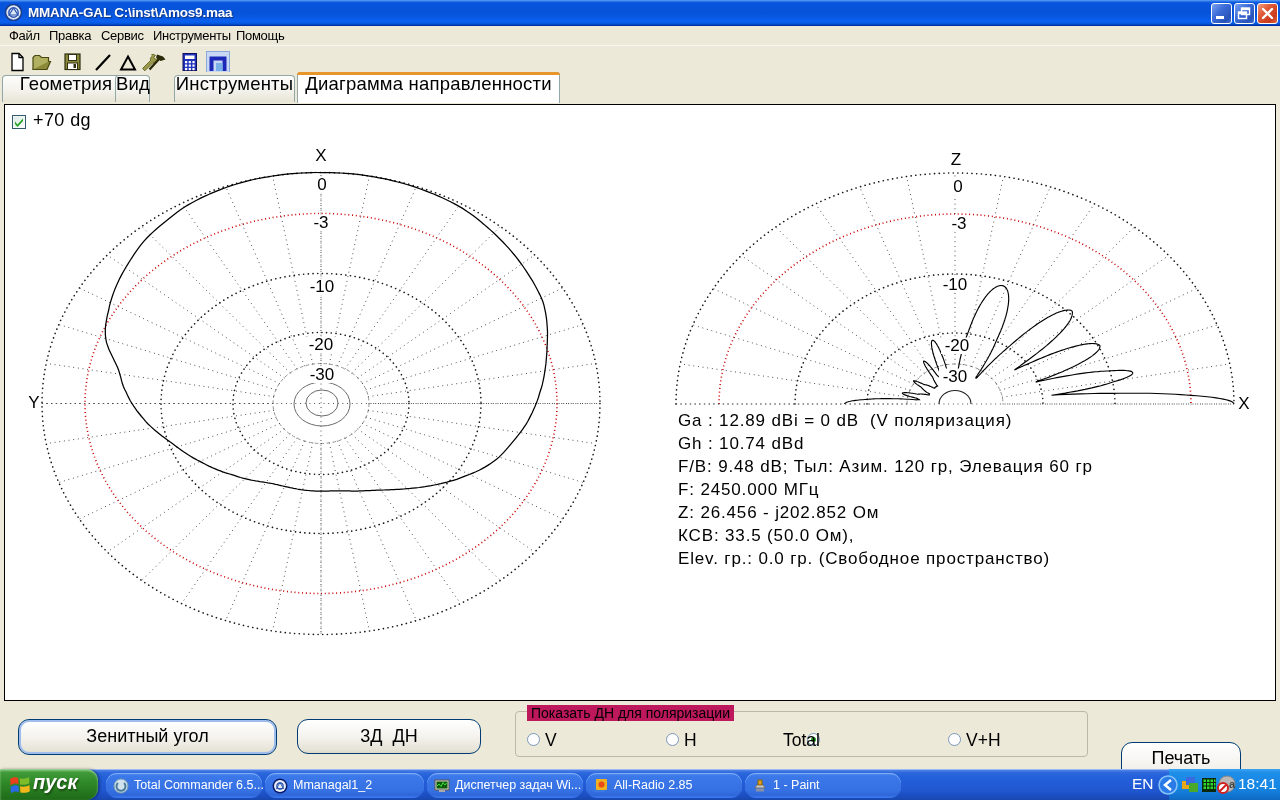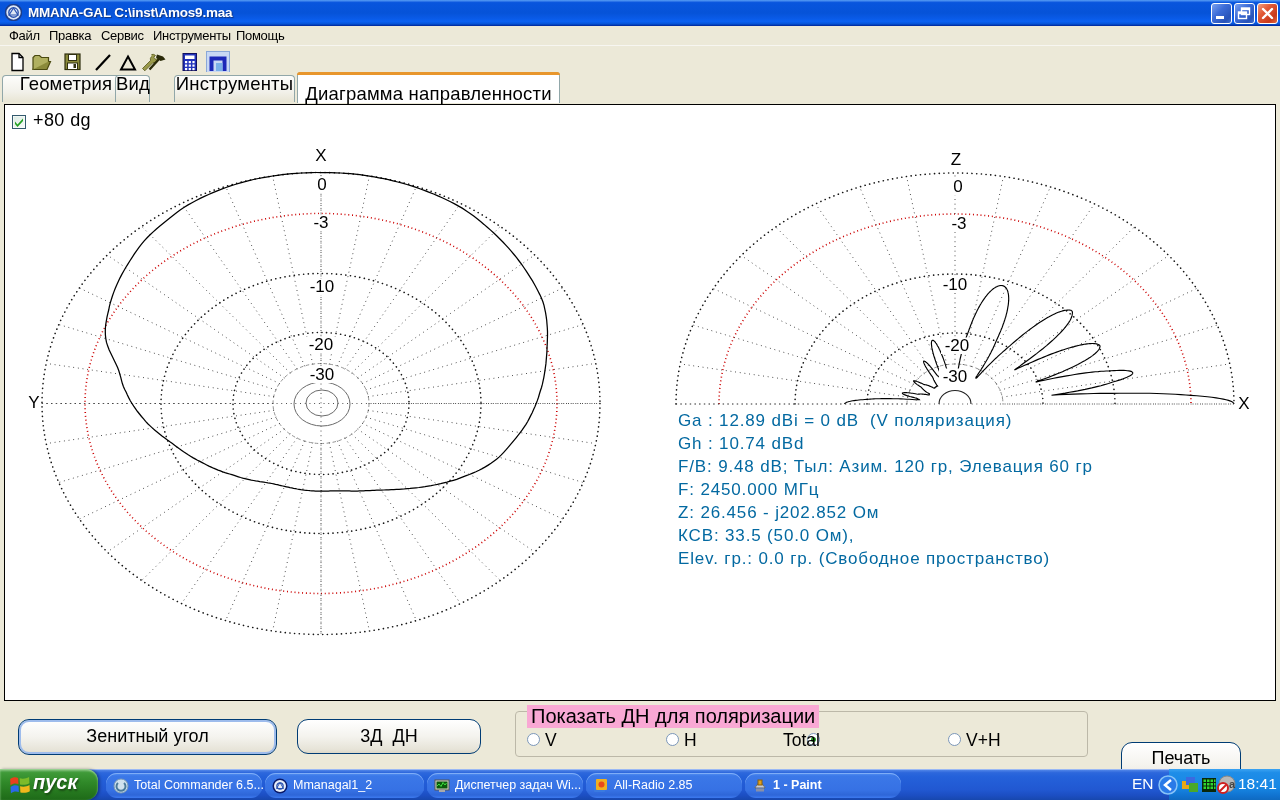--- a/index.html
+++ b/index.html
@@ -14,34 +14,34 @@
 background:linear-gradient(135deg,#7ba1ef 0%,#3c6cd8 40%,#2853b8 80%,#3f6fd0 100%);
 color:#fff;text-align:center;}
 #btn-close{background:linear-gradient(135deg,#f0a080 0%,#e25b38 35%,#c93a1b 75%,#e06a43 100%);}
 #menubar{left:0;top:26px;width:1280px;height:19px;background:#ECE9D8;font-size:13px;color:#000;letter-spacing:-0.3px;}
 .mitem{position:absolute;top:2px;}
 #toolbar{left:0;top:45px;width:1280px;height:30px;background:#ECE9D8;border-top:1px solid #f7f6f1;}
 #tabrow{left:0;top:72px;width:1280px;height:30px;background:#ECE9D8;}
 .tab{position:absolute;top:3px;height:27px;background:linear-gradient(to bottom,#fdfdfb 0%,#f2f1ea 60%,#e8e5d4 100%);
 border:1px solid #91a7a9;border-bottom:none;border-radius:4px 4px 0 0;
 font-size:18.5px;text-align:center;color:#000;padding-top:0px;line-height:16px;letter-spacing:0.2px;}
-#tab4{top:0px;height:31px;background:#fff;border:1px solid #91a7a9;border-bottom:none;border-radius:4px 4px 0 0;padding-top:13px;line-height:16px;z-index:5;}
+#tab4{top:0px;height:31px;background:#fff;border:1px solid #91a7a9;border-bottom:none;border-radius:4px 4px 0 0;padding-top:3px;line-height:16px;z-index:5;}
 #tab4::before{content:"";position:absolute;left:-1px;top:-1px;right:-1px;height:2.5px;background:#e8962c;border-radius:4px 4px 0 0;}
 #tabpage{left:0;top:102px;width:1280px;height:666px;background:#ECE9D8;}
 #whitepanel{left:4px;top:2px;width:1272px;height:597px;background:#fff;border:1px solid #000;}
 #chklabel{left:33px;top:8px;font-size:18px;letter-spacing:0.4px;color:#000;}
-#info{left:674px;top:306px;font-size:17px;letter-spacing:0.85px;color:#0369a1;line-height:23px;white-space:pre;}
+#info{left:674px;top:306px;font-size:17px;letter-spacing:0.85px;color:#000000;line-height:23px;white-space:pre;}
 .button{position:absolute;border:1px solid #003c74;border-radius:11px;
 background:linear-gradient(to bottom,#ffffff 0%,#f4f3ee 50%,#e6e3d7 90%,#dcd8c8 100%);
 font-size:18px;color:#000;text-align:center;}
 #btnzen{left:18px;top:719px;width:259px;height:36px;box-shadow:inset 0 0 0 2px #9ebcec;line-height:33px;}
 #btn3d{left:297px;top:719px;width:184px;height:35px;line-height:32px;}
 #btnprint{left:1121px;top:742px;width:120px;height:46px;line-height:31px;}
 #groupbox{left:515px;top:711px;width:573px;height:46px;border:1px solid #bcb8a8;border-radius:4px;}
-#grouplabel{left:527px;top:705px;font-size:20px;background:#f9a8d4;padding:0 4px;}
+#grouplabel{left:527px;top:705px;font-size:14px;background:#be185d;padding:0 4px;}
 .radio{position:absolute;top:733px;width:13px;height:13px;border-radius:50%;background:#fff;border:1px solid #7a96b8;}
 .rlabel{position:absolute;top:730px;font-size:17.5px;}
 .rdot{position:absolute;left:3px;top:3px;width:5px;height:5px;border-radius:50%;background:#21a121;}
 #taskbar{left:0;top:769px;width:1280px;height:31px;border-top:1px solid #9ab8f4;
 background:linear-gradient(to bottom,#5085e8 0%,#2d67dc 9%,#2461da 22%,#2158d2 65%,#1c4ec2 85%,#1747ae 100%);}
 #startbtn{left:0;top:769px;width:98px;height:31px;border-radius:0 12px 12px 0;
 background:linear-gradient(to bottom,#7aba74 0%,#3f9a38 12%,#2f8828 45%,#277a20 70%,#1e6a18 100%);
 box-shadow:inset 0 1px 2px #a0d89a, 2px 0 3px rgba(0,0,20,.35);}
 #starttext{left:33px;top:771px;color:#fff;font-size:20px;font-weight:bold;font-style:italic;text-shadow:1px 2px 2px #1a4a14;}
 .taskbtn{position:absolute;top:773px;height:25px;border-radius:11px;
@@ -127,21 +127,21 @@
     <defs>
       <linearGradient id="g" x1="0" y1="0" x2="1" y2="1">
         <stop offset="0" stop-color="#dcebe4"></stop>
         <stop offset="1" stop-color="#f6faf8"></stop>
       </linearGradient>
     </defs>
     <rect x="0.5" y="0.5" width="13" height="13" fill="#fff" stroke="#33596e"></rect>
     <rect x="1.5" y="1.5" width="11" height="11" fill="url(#g)" stroke="none"></rect>
     <path d="M3 6.5 L5.5 9.5 L11 3.5 L11 6 L5.5 12 L3 9z" fill="#21a121"></path>
   </svg>
-<div id="chklabel" class="abs" style="top:110px;">+80 dg</div>
+<div id="chklabel" class="abs" style="top:110px;">+70 dg</div>
 <svg id="plots" width="1280" height="800" viewBox="0 0 1280 800" style="position:absolute;left:0;top:0;opacity:0.999;">
 <ellipse cx="321.0" cy="403.5" rx="279" ry="231" fill="none" stroke="#161616" stroke-width="1.6" stroke-linecap="round" stroke-dasharray="0.1 4.6"></ellipse>
 <ellipse cx="321.0" cy="403.5" rx="236" ry="190" fill="none" stroke="#cc0000" stroke-width="1.6" stroke-dasharray="1 2.8"></ellipse>
 <ellipse cx="321.0" cy="403.5" rx="160" ry="130" fill="none" stroke="#161616" stroke-width="1.6" stroke-linecap="round" stroke-dasharray="0.1 4.6"></ellipse>
 <ellipse cx="321.0" cy="403.5" rx="88" ry="71" fill="none" stroke="#161616" stroke-width="1.6" stroke-linecap="round" stroke-dasharray="0.1 4.6"></ellipse>
 <ellipse cx="321.0" cy="403.5" rx="48" ry="40" fill="none" stroke="#909090" stroke-width="1" stroke-dasharray="3.5 2.5"></ellipse>
 <line x1="321.0" y1="363.5" x2="321.0" y2="172.5" stroke="#3a3a3a" stroke-width="1" stroke-linecap="round" stroke-dasharray="0.1 4.6"></line>
 <line x1="329.3" y1="364.1" x2="369.4" y2="176.0" stroke="#3a3a3a" stroke-width="1" stroke-linecap="round" stroke-dasharray="0.1 4.6"></line>
 <line x1="337.4" y1="365.9" x2="416.4" y2="186.4" stroke="#3a3a3a" stroke-width="1" stroke-linecap="round" stroke-dasharray="0.1 4.6"></line>
 <line x1="345.0" y1="368.9" x2="460.5" y2="203.4" stroke="#3a3a3a" stroke-width="1" stroke-linecap="round" stroke-dasharray="0.1 4.6"></line>
@@ -297,21 +297,21 @@
     <span class="tt">Диспетчер задач Wi...</span>
   </div>
 <div class="taskbtn " style="left:586px;width:156px;">
     <svg class="ti" viewBox="0 0 16 16">
       <rect x="1" y="3" width="11" height="11" fill="#3a7ae0" rx="1"></rect>
       <rect x="3" y="1" width="11" height="11" fill="#f0b020" rx="1"></rect>
       <circle cx="8.5" cy="6.5" r="3" fill="#e84a1a"></circle>
     </svg>
     <span class="tt">All-Radio 2.85</span>
   </div>
-<div class="taskbtn " style="left:745px;width:156px;font-weight:bold;">
+<div class="taskbtn " style="left:745px;width:156px;">
     <svg class="ti" viewBox="0 0 16 16">
       <path d="M3 10 c0-2 2.5-2 2.5-4 l5 0 c0 2 2.5 2 2.5 4 z" fill="#c8ccd8" stroke="#666"></path>
       <rect x="6" y="2" width="4" height="5" fill="#e0a020" stroke="#866010"></rect>
       <path d="M4 10.5 h8 v3 h-8z" fill="#8890a8"></path>
     </svg>
     <span class="tt">1 - Paint</span>
   </div>
 <div id="tray" class="abs"></div>
 <div id="entext" class="abs">EN</div>
 <svg class="abs" style="left:1155px;top:774px;" width="82" height="22" viewBox="0 0 82 22">

